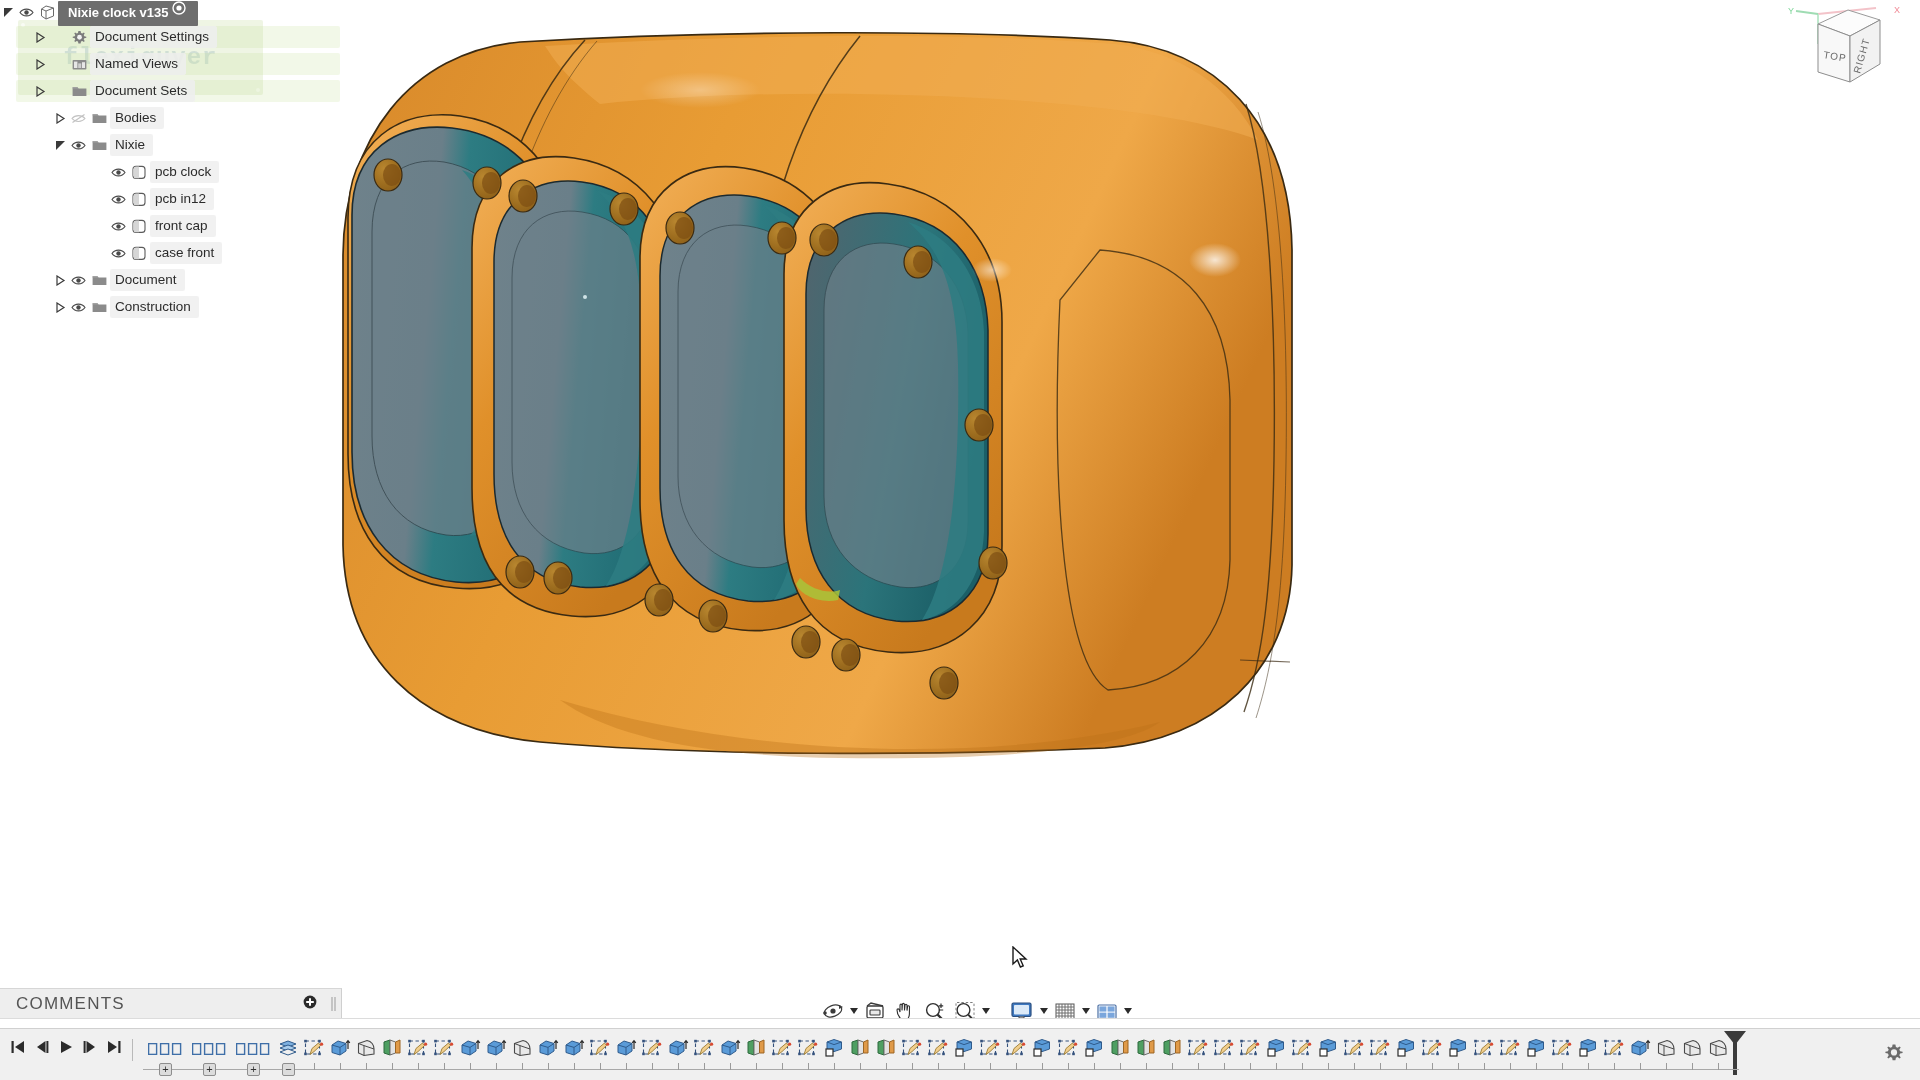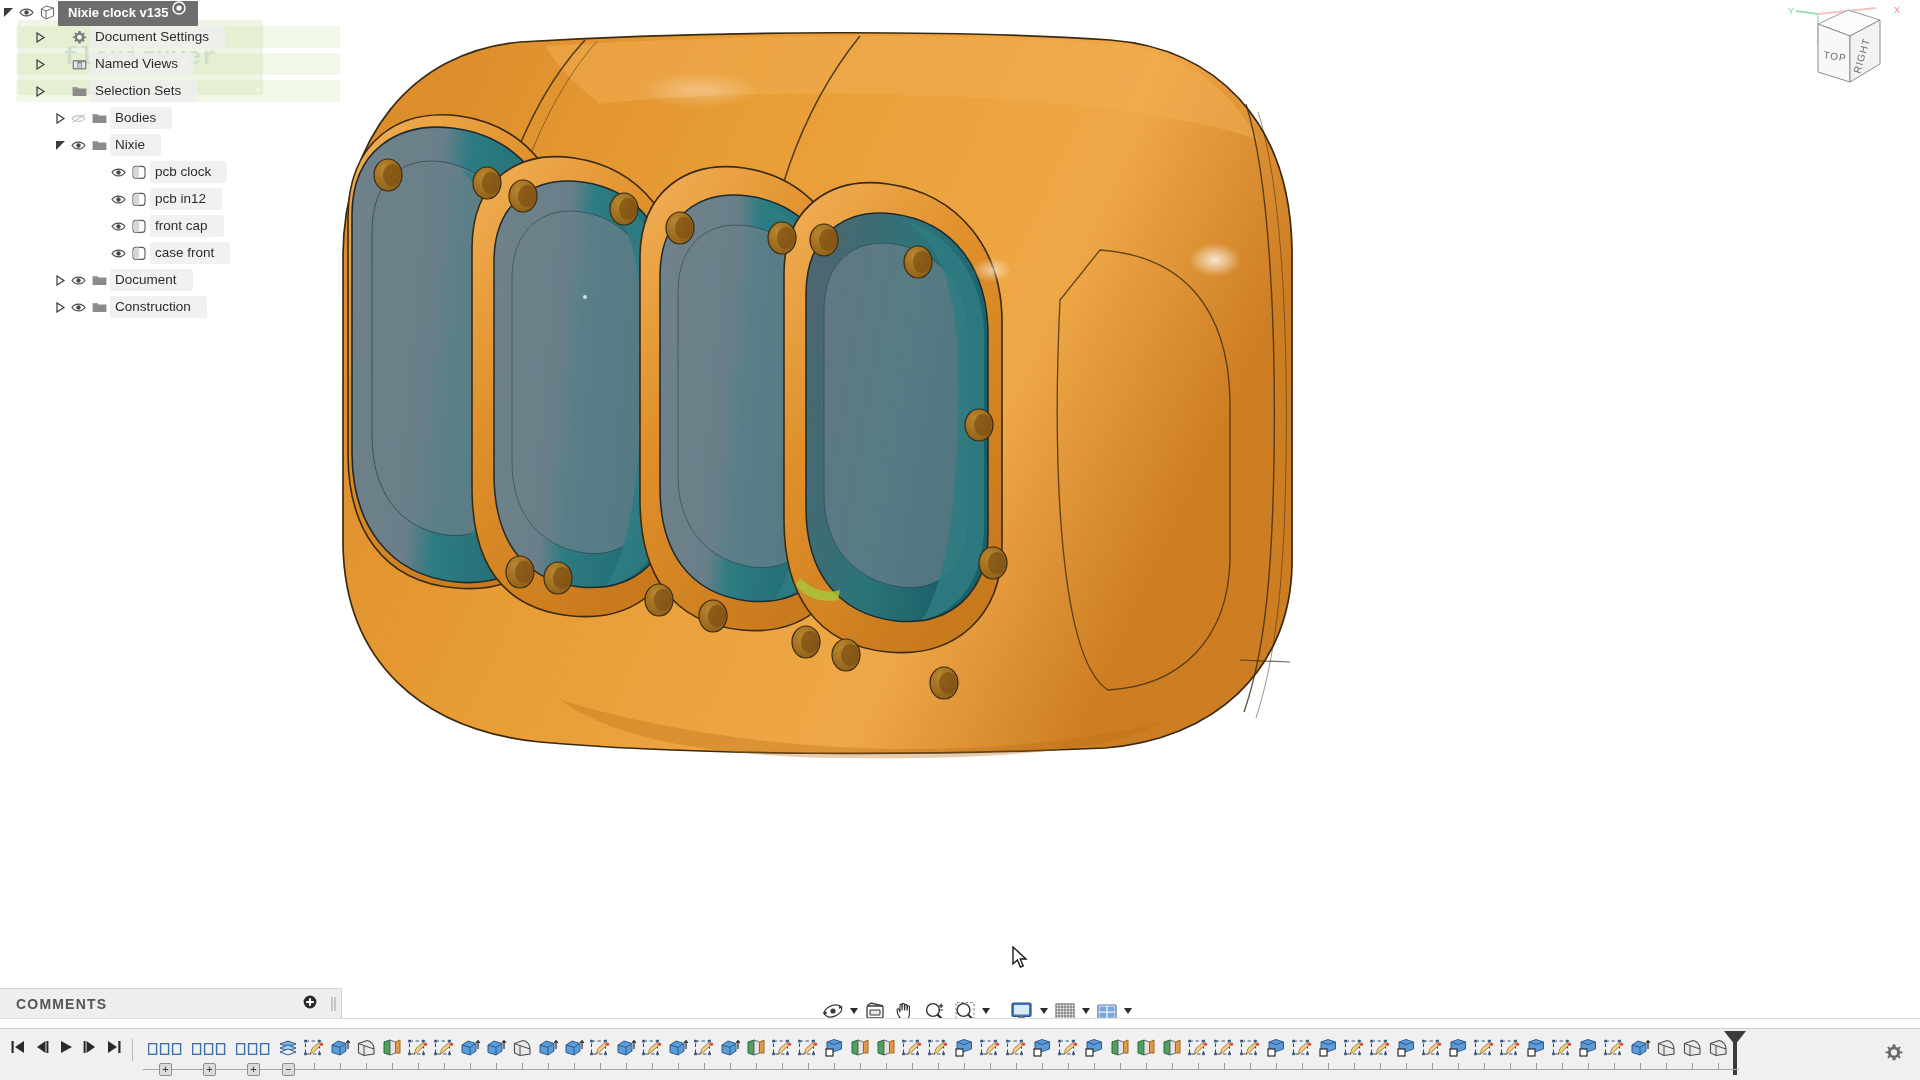--- a/index.html
+++ b/index.html
@@ -41,29 +41,29 @@
          justify-content:center; flex:0 0 20px; }
   .nodeicon { width:22px; height:22px; display:flex; align-items:center;
               justify-content:center; flex:0 0 22px; }
   .label { padding:0 6px 0 5px; white-space:nowrap; line-height:22px; }
 
   .root-row { height:19px; margin-bottom:6px; }
   .root-label { background:#6e6e6e; color:#ffffff; font-weight:bold;
                 padding:1px 30px 2px 10px; border-radius:1px; font-size:13px; }
   .root-dot { margin-left:-26px; }
 
-  .lbl-chip { background:rgba(238,238,238,0.85); padding:0 16px 0 5px;
+  .lbl-chip { background:rgba(238,238,238,0.85); padding:0 8px 0 5px;
               border-radius:2px; line-height:22px; }
 
   
   #comments-bar { position:absolute; left:0; top:988px; width:342px; height:30px;
                   background:#eeeeee; border-top:1px solid #d6d6d6;
                   border-right:1px solid #cfcfcf; display:flex; align-items:center; }
-  #comments-bar .ctitle { font-size:14px; letter-spacing:1.2px; color:#555;
-                          margin-left:16px; font-weight:bold; }
+  #comments-bar .ctitle { font-size:17px; letter-spacing:1.2px; color:#555;
+                          margin-left:16px; font-weight:normal; }
   #comments-bar .cplus { margin-left:auto; margin-right:14px; }
   #comments-bar .cgrip { width:6px; height:14px; margin-right:4px; }
 
   
   #navbar { position:absolute; left:818px; top:996px; height:30px;
             display:flex; align-items:center; gap:0px; }
   .navbtn { height:28px; display:flex; align-items:center; padding:0 4px;
             cursor:default; }
   .navcaret { width:12px; height:28px; display:flex; align-items:center;
               justify-content:center; }
@@ -381,21 +381,21 @@
                 <path d="M2,1 L9,5.5 L2,10 Z" fill="none" stroke="#3a3a3a" stroke-width="1.2"></path>
               </svg>
             </span>
             <span class="eye"></span>
             <span class="nodeicon">
               <svg width="15" height="12" viewBox="0 0 15 12">
                 <path d="M0.6,2.2 L5.4,2.2 L6.6,3.6 L14.4,3.6 L14.4,11 L0.6,11 Z" fill="#8b8b8b"></path>
                 <path d="M0.6,2.2 L5.4,2.2 L6.6,3.6 L0.6,3.6 Z" fill="#a0a0a0"></path>
               </svg>
             </span>
-            <span class="label lbl-chip">Selection Sets</span>
+            <span class="label lbl-chip">Document Sets</span>
           </div>
           <div class="tree-row">
             <span style="flex: 0 0 52px;"></span>
             <span class="twisty">
               <svg width="11" height="11" viewBox="0 0 11 11">
                 <path d="M2,1 L9,5.5 L2,10 Z" fill="none" stroke="#3a3a3a" stroke-width="1.2"></path>
               </svg>
             </span>
             <span class="eye">
               <svg width="15" height="11" viewBox="0 0 15 11">

